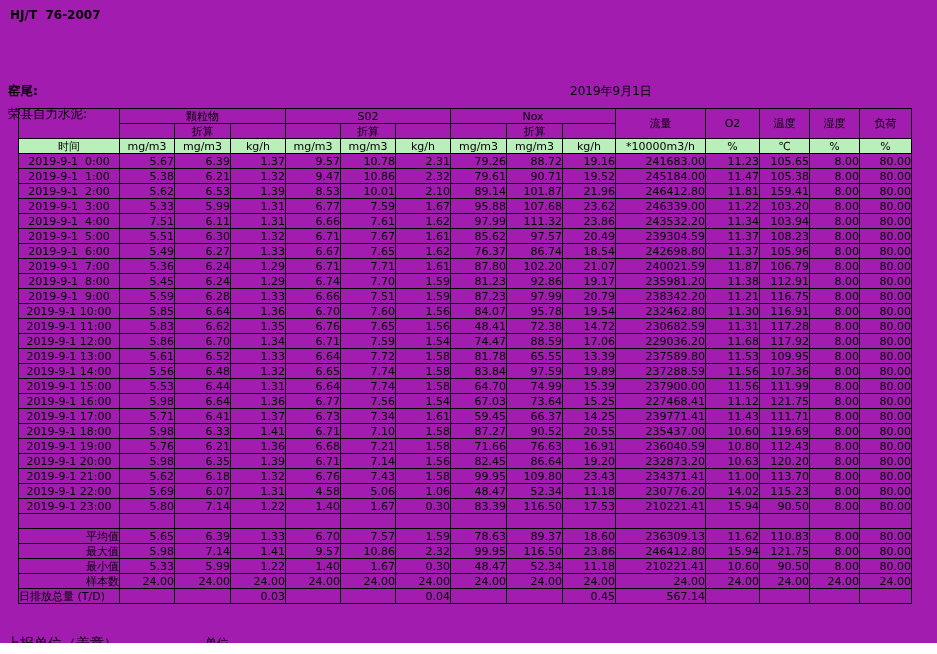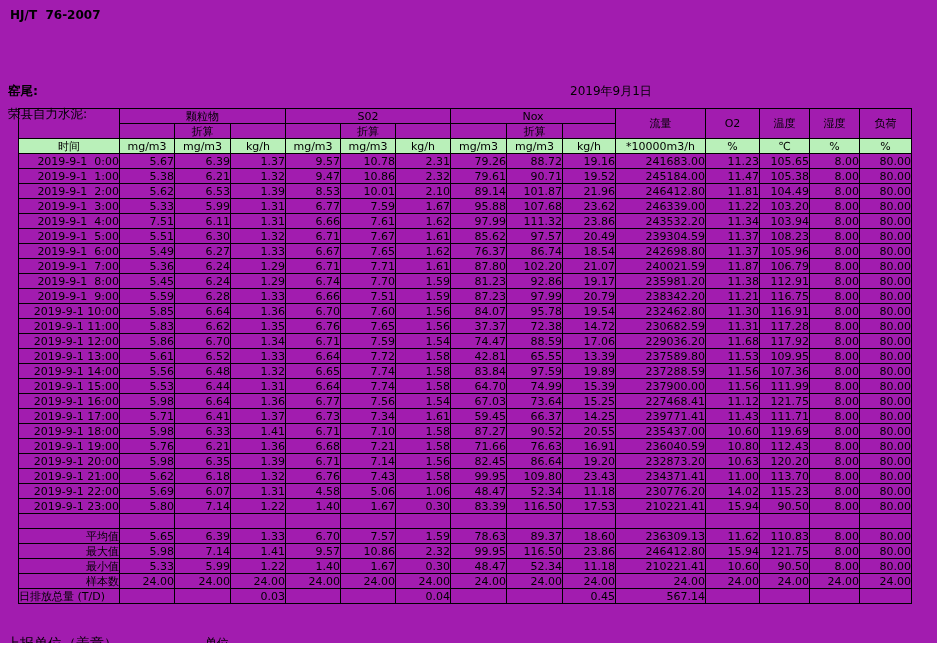--- a/index.html
+++ b/index.html
@@ -14,21 +14,21 @@
   .date       { position:absolute; left:570px; top:83px; font-size:12px; white-space:pre; }
 
   table.report { position:absolute; left:18px; top:108px; border-collapse:collapse; table-layout:fixed; }
   table.report td, table.report th {
     border:1px solid #000; height:15px; line-height:13px; font-size:11px;
     font-weight:normal; overflow:hidden; white-space:pre; padding:0;
   }
   thead td, thead th { height:17px; text-align:center; }
   .green { background:#b9f0b9; }
   td.num   { text-align:right; padding-right:3px; }
-  td.time  { text-align:right; padding-right:2px; }
+  td.time  { text-align:center; padding-right:2px; }
   td.sum   { text-align:right; padding-right:2px; }
   td.total { text-align:left;  padding-left:2px; }
 
   .footer1  { position:absolute; left:6px;   top:617px; font-size:12px; white-space:pre; }
   .footer2a { position:absolute; left:6px;   top:635px; font-size:14px; white-space:pre; }
   .footer2b { position:absolute; left:205px; top:635px; font-size:12px; white-space:pre; }
 </style>
 </head>
 <body>
 
@@ -139,21 +139,21 @@
           <td class="num">6.53</td>
           <td class="num">1.39</td>
           <td class="num">8.53</td>
           <td class="num">10.01</td>
           <td class="num">2.10</td>
           <td class="num">89.14</td>
           <td class="num">101.87</td>
           <td class="num">21.96</td>
           <td class="num">246412.80</td>
           <td class="num">11.81</td>
-          <td class="num">104.49</td>
+          <td class="num">159.41</td>
           <td class="num">8.00</td>
           <td class="num">80.00</td>
         </tr>
         <tr>
           <td class="time">2019-9-1  3:00</td>
           <td class="num">5.33</td>
           <td class="num">5.99</td>
           <td class="num">1.31</td>
           <td class="num">6.77</td>
           <td class="num">7.59</td>
@@ -287,21 +287,21 @@
           <td class="num">80.00</td>
         </tr>
         <tr>
           <td class="time">2019-9-1 11:00</td>
           <td class="num">5.83</td>
           <td class="num">6.62</td>
           <td class="num">1.35</td>
           <td class="num">6.76</td>
           <td class="num">7.65</td>
           <td class="num">1.56</td>
-          <td class="num">37.37</td>
+          <td class="num">48.41</td>
           <td class="num">72.38</td>
           <td class="num">14.72</td>
           <td class="num">230682.59</td>
           <td class="num">11.31</td>
           <td class="num">117.28</td>
           <td class="num">8.00</td>
           <td class="num">80.00</td>
         </tr>
         <tr>
           <td class="time">2019-9-1 12:00</td>
@@ -321,21 +321,21 @@
           <td class="num">80.00</td>
         </tr>
         <tr>
           <td class="time">2019-9-1 13:00</td>
           <td class="num">5.61</td>
           <td class="num">6.52</td>
           <td class="num">1.33</td>
           <td class="num">6.64</td>
           <td class="num">7.72</td>
           <td class="num">1.58</td>
-          <td class="num">42.81</td>
+          <td class="num">81.78</td>
           <td class="num">65.55</td>
           <td class="num">13.39</td>
           <td class="num">237589.80</td>
           <td class="num">11.53</td>
           <td class="num">109.95</td>
           <td class="num">8.00</td>
           <td class="num">80.00</td>
         </tr>
         <tr>
           <td class="time">2019-9-1 14:00</td>

